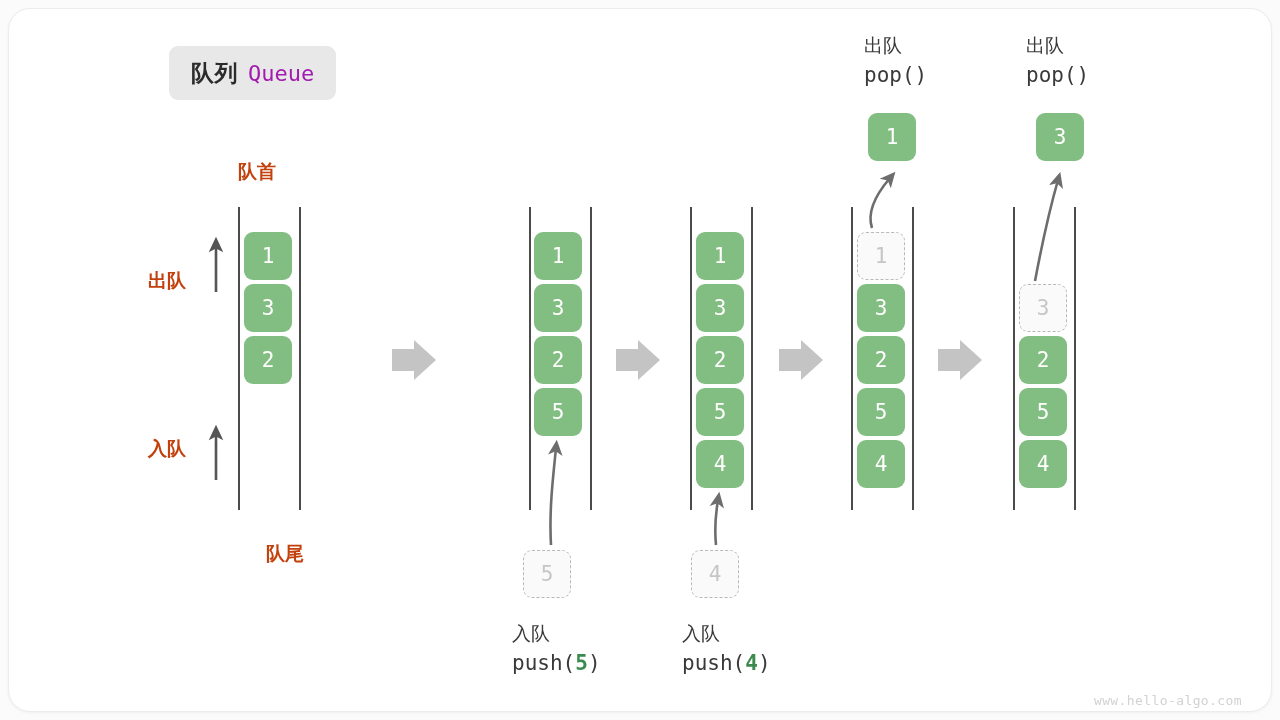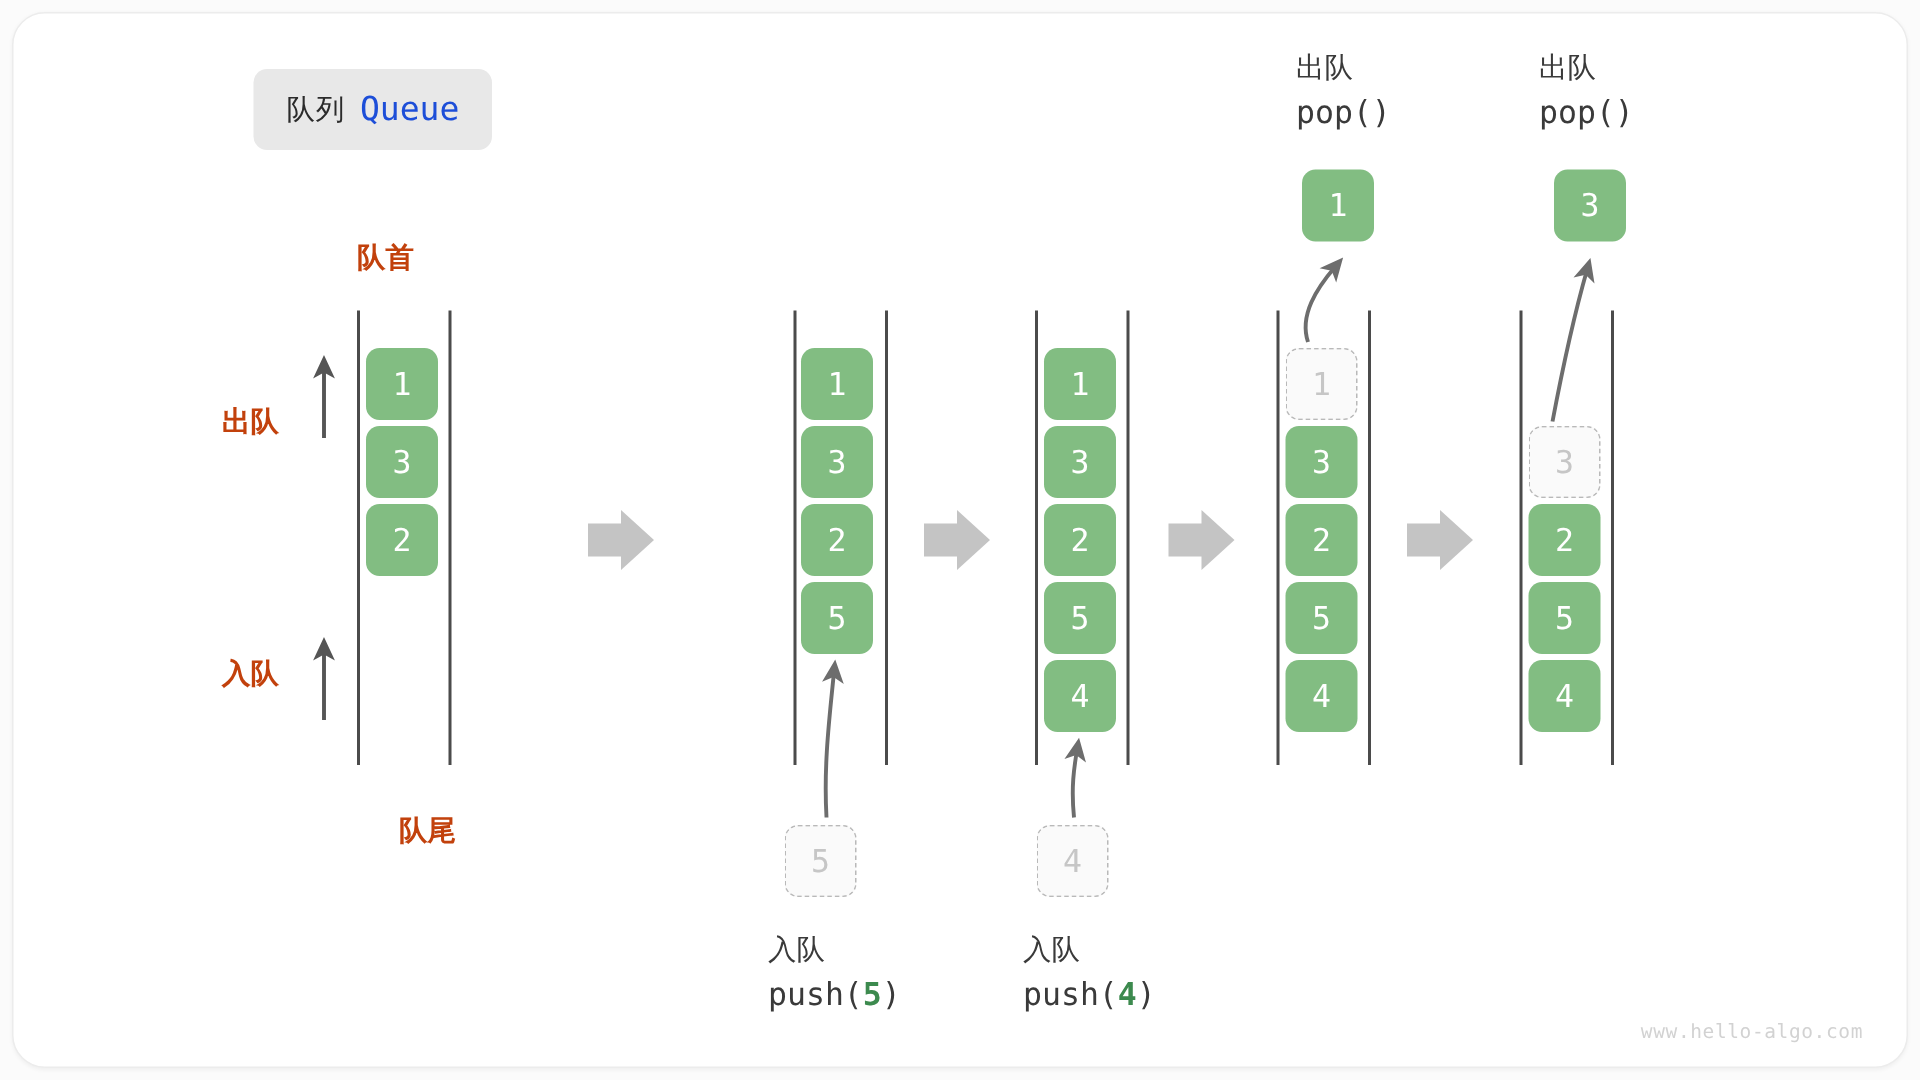--- a/index.html
+++ b/index.html
@@ -39,29 +39,29 @@
     top: 46px;
     height: 54px;
     padding: 0 22px;
     background: #e8e8e8;
     border-radius: 9px;
     display: flex;
     align-items: center;
     gap: 10px;
   }
   .title-cn {
-    font-size: 19px;
-    font-weight: normal;
+    font-size: 23px;
+    font-weight: bold;
     color: #2b2b2b;
     letter-spacing: 0.5px;
   }
   .title-en {
     font-family: "DejaVu Sans Mono", "Liberation Mono", monospace;
     font-size: 22px;
-    color: #1d4ed8;
+    color: #a21caf;
   }
 
   
   .lbl {
     position: absolute;
     color: #c2410c;
     font-weight: bold;
     font-size: 19px;
     white-space: nowrap;
   }
@@ -108,21 +108,21 @@
   .cell.ghost {
     background: #fafafa;
     color: #c6c6c6;
     border: 1.6px dashed #b9b9b9;
   }
 
   
   .watermark {
     position: absolute;
     right: 38px;
-    bottom: 24px;
+    bottom: 12px;
     font-family: "DejaVu Sans Mono", "Liberation Mono", monospace;
     font-size: 13px;
     color: #d2d2d2;
     letter-spacing: 0.4px;
   }
 
   svg.overlay {
     position: absolute;
     left: 0; top: 0;
     width: 1280px;

